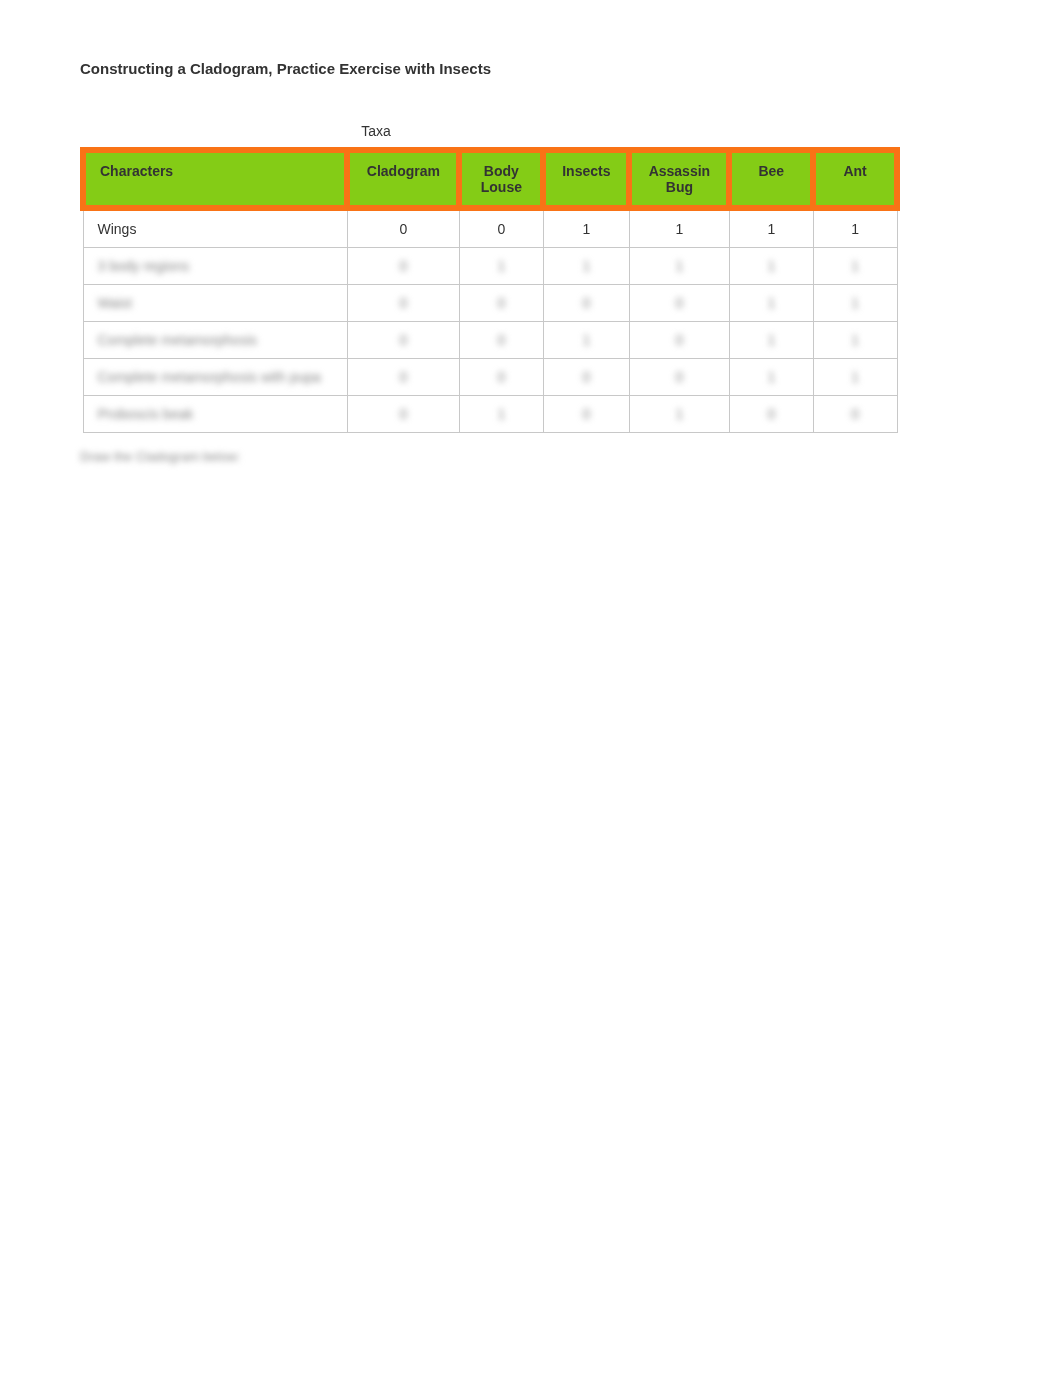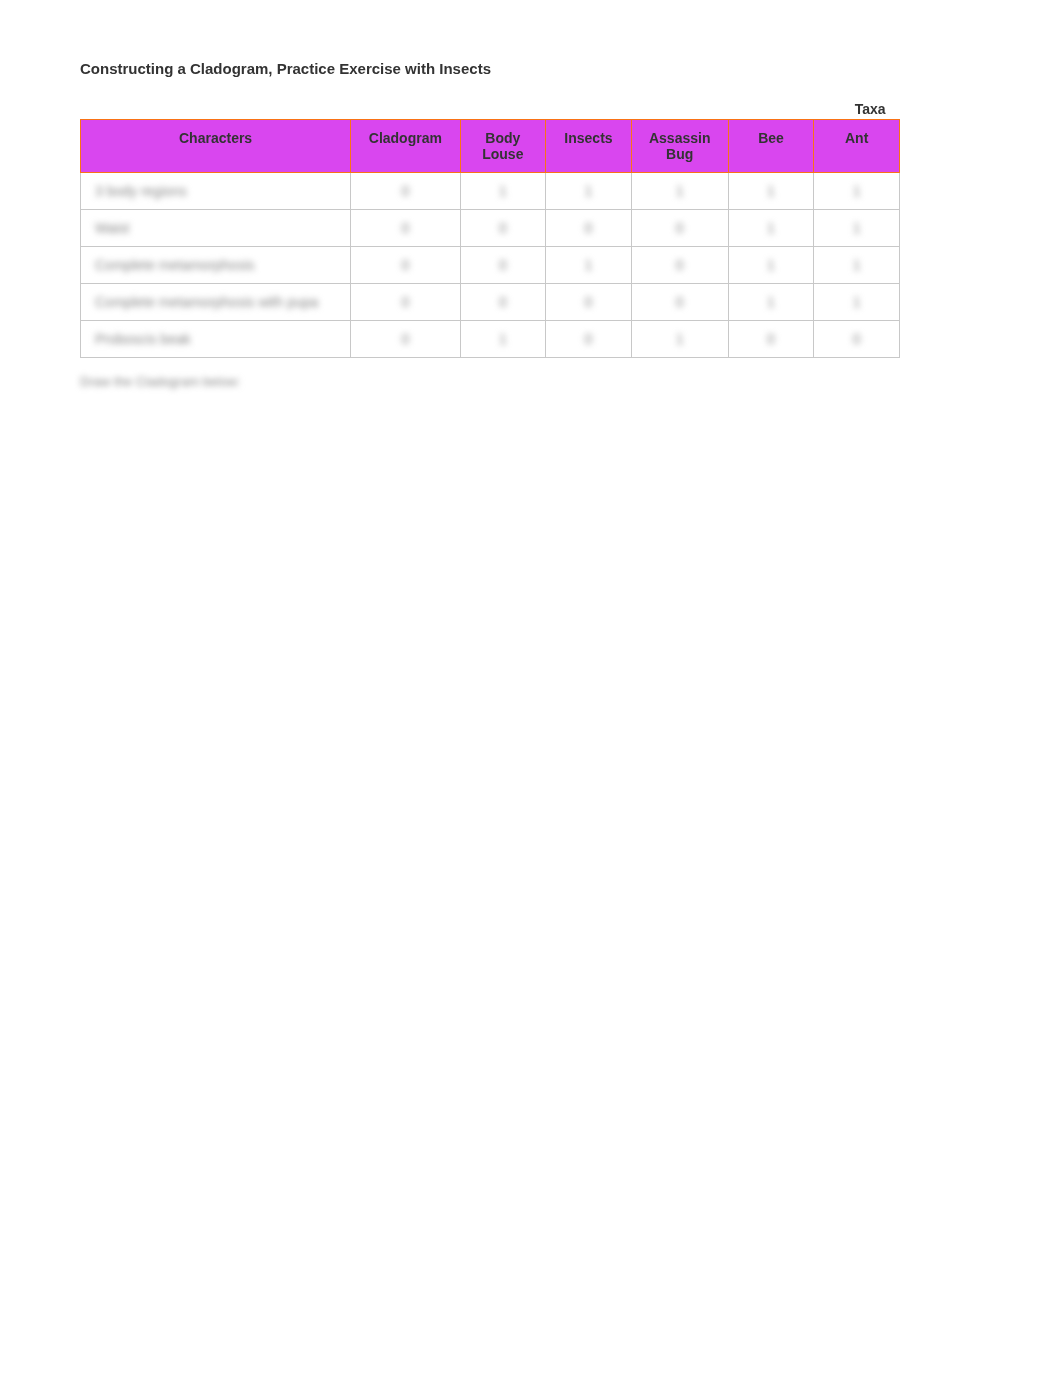--- a/index.html
+++ b/index.html
@@ -14,21 +14,21 @@
       font-size: 14px;
       color: #333;
       padding: 60px 80px;
       width: 1062px;
       min-height: 1377px;
     }
 
     .page-title {
       font-weight: bold;
       font-size: 15px;
-      margin-bottom: 14px;
+      margin-bottom: 36px;
     }
 
     .table-wrapper {
       width: 100%;
       margin-top: 10px;
     }
 
     table {
       border-collapse: collapse;
       width: 820px;
@@ -43,35 +43,34 @@
     }
 
     td:first-child, th:first-child {
       text-align: left;
       min-width: 160px;
     }
 
     .taxa-header-row th {
       border: none;
       background: transparent;
-      text-align: right;
-      font-weight: bold;
-      padding-bottom: 2px;
+      text-align: left;
+      font-weight: normal;
+      padding-bottom: 8px;
     }
 
     .taxa-header-row th:first-child {
       border: none;
     }
 
     .col-header-row th {
       font-weight: bold;
-      background: #d946ef;
-      border: 1px solid #f97316;
+      background: #84cc16;
+      border: 6px solid #f97316;
       vertical-align: top;
-      text-align: center;
     }
 
     .col-header-row th:first-child {
       font-weight: bold;
     }
 
     .blurred-row td {
       filter: blur(3px);
       color: #888;
       user-select: none;
@@ -116,20 +115,29 @@
         <th>Characters</th>
         <th>Cladogram</th>
         <th>Body<br>Louse</th>
         <th>Insects</th>
         <th>Assassin<br>Bug</th>
         <th>Bee</th>
         <th>Ant</th>
       </tr>
     </thead>
     <tbody id="table-body">
+    <tr>
+          <td>Wings</td>
+          <td>0</td>
+          <td>0</td>
+          <td>1</td>
+          <td>1</td>
+          <td>1</td>
+          <td>1</td>
+        </tr>
         <tr class="blurred-row">
           <td>3 body regions</td>
           <td>0</td>
           <td>1</td>
           <td>1</td>
           <td>1</td>
           <td>1</td>
           <td>1</td>
         </tr>
         <tr class="blurred-row">

